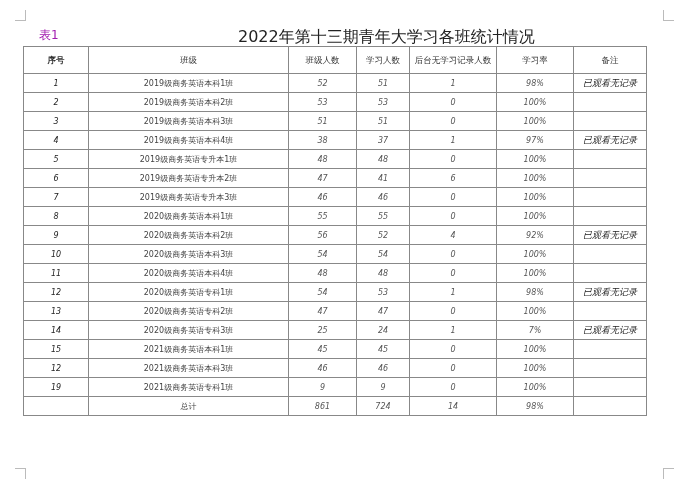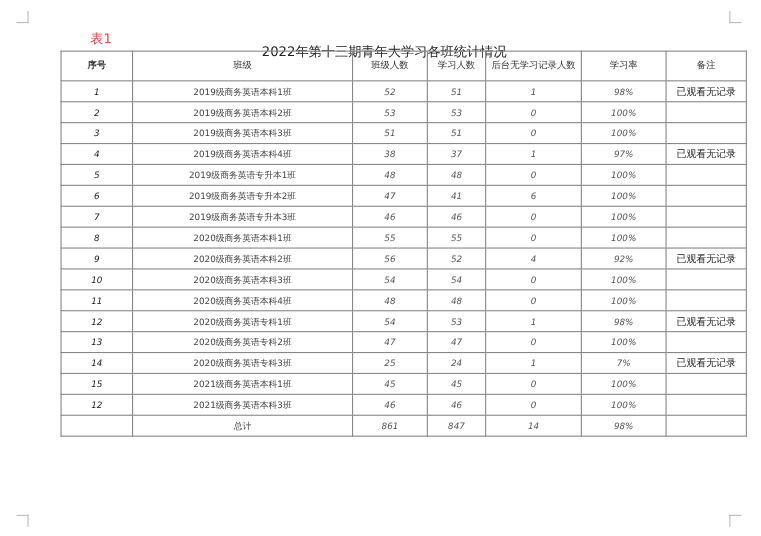--- a/index.html
+++ b/index.html
@@ -8,37 +8,37 @@
     font-family: "DejaVu Sans", "Liberation Sans", sans-serif;
     color: #222;
   }
   .corner { position: absolute; width: 10px; height: 10px; }
   .corner.tl { left: 15px; top: 10px; border-right: 1px solid #bbb; border-bottom: 1px solid #bbb; }
   .corner.tr { left: 663px; top: 10px; border-left: 1px solid #bbb; border-bottom: 1px solid #bbb; }
   .corner.bl { left: 15px; top: 468px; border-right: 1px solid #bbb; border-top: 1px solid #bbb; }
   .corner.br { left: 663px; top: 468px; border-left: 1px solid #bbb; border-top: 1px solid #bbb; }
 
   .caption-row { position: absolute; top: 27px; left: 24px; width: 622px; height: 18px; }
-  .table-label { position: absolute; left: 15px; top: 0; font-size: 12px; color: #ef4444; margin-left: 43px; }
-  .doc-title { position: absolute; left: 214px; top: 12px; font-size: 12px; color: #222; white-space: nowrap; }
+  .table-label { position: absolute; left: 15px; top: 0; font-size: 12px; color: #a21caf; }
+  .doc-title { position: absolute; left: 214px; top: 0; font-size: 16px; color: #222; white-space: nowrap; }
 
   table.stats {
     position: absolute; left: 23px; top: 46px;
     width: 623px; border-collapse: collapse; table-layout: fixed;
-    font-size: 8px; color: #444; margin-left: 32px;
+    font-size: 8px; color: #444;
   }
   table.stats td, table.stats th {
     border: 1px solid #888; text-align: center; vertical-align: middle;
     height: 18px; padding: 0; font-weight: normal; overflow: hidden; white-space: nowrap;
   }
   table.stats th { height: 26px; font-size: 8.5px; color: #333; line-height: 11px; white-space: normal; }
   table.stats th.seq-h { font-weight: bold; }
   td.seq { font-weight: bold; font-style: italic; color: #222; }
   td.num, td.rate { font-style: italic; color: #555; }
-  td.note { font-size: 9px; color: #222; }
+  td.note { font-size: 9px; color: #222; font-style: italic; }
 </style>
 </head>
 <body>
 
 <div class="corner tl"></div>
 <div class="corner tr"></div>
 <div class="corner bl"></div>
 <div class="corner br"></div>
 
 <div class="caption-row">
@@ -206,22 +206,31 @@
       <tr>
         <td class="seq">12</td>
         <td class="cls">2021级商务英语本科3班</td>
         <td class="num">46</td>
         <td class="num">46</td>
         <td class="num">0</td>
         <td class="rate">100%</td>
         <td class="note"></td>
       </tr>
       <tr>
+        <td class="seq">19</td>
+        <td class="cls">2021级商务英语专科1班</td>
+        <td class="num">9</td>
+        <td class="num">9</td>
+        <td class="num">0</td>
+        <td class="rate">100%</td>
+        <td class="note"></td>
+      </tr>
+      <tr>
         <td class="seq"></td>
         <td class="cls">总计</td>
         <td class="num">861</td>
-        <td class="num">847</td>
+        <td class="num">724</td>
         <td class="num">14</td>
         <td class="rate">98%</td>
         <td class="note"></td>
       </tr>
     </tbody>
 </table>
 
 </body></html>

